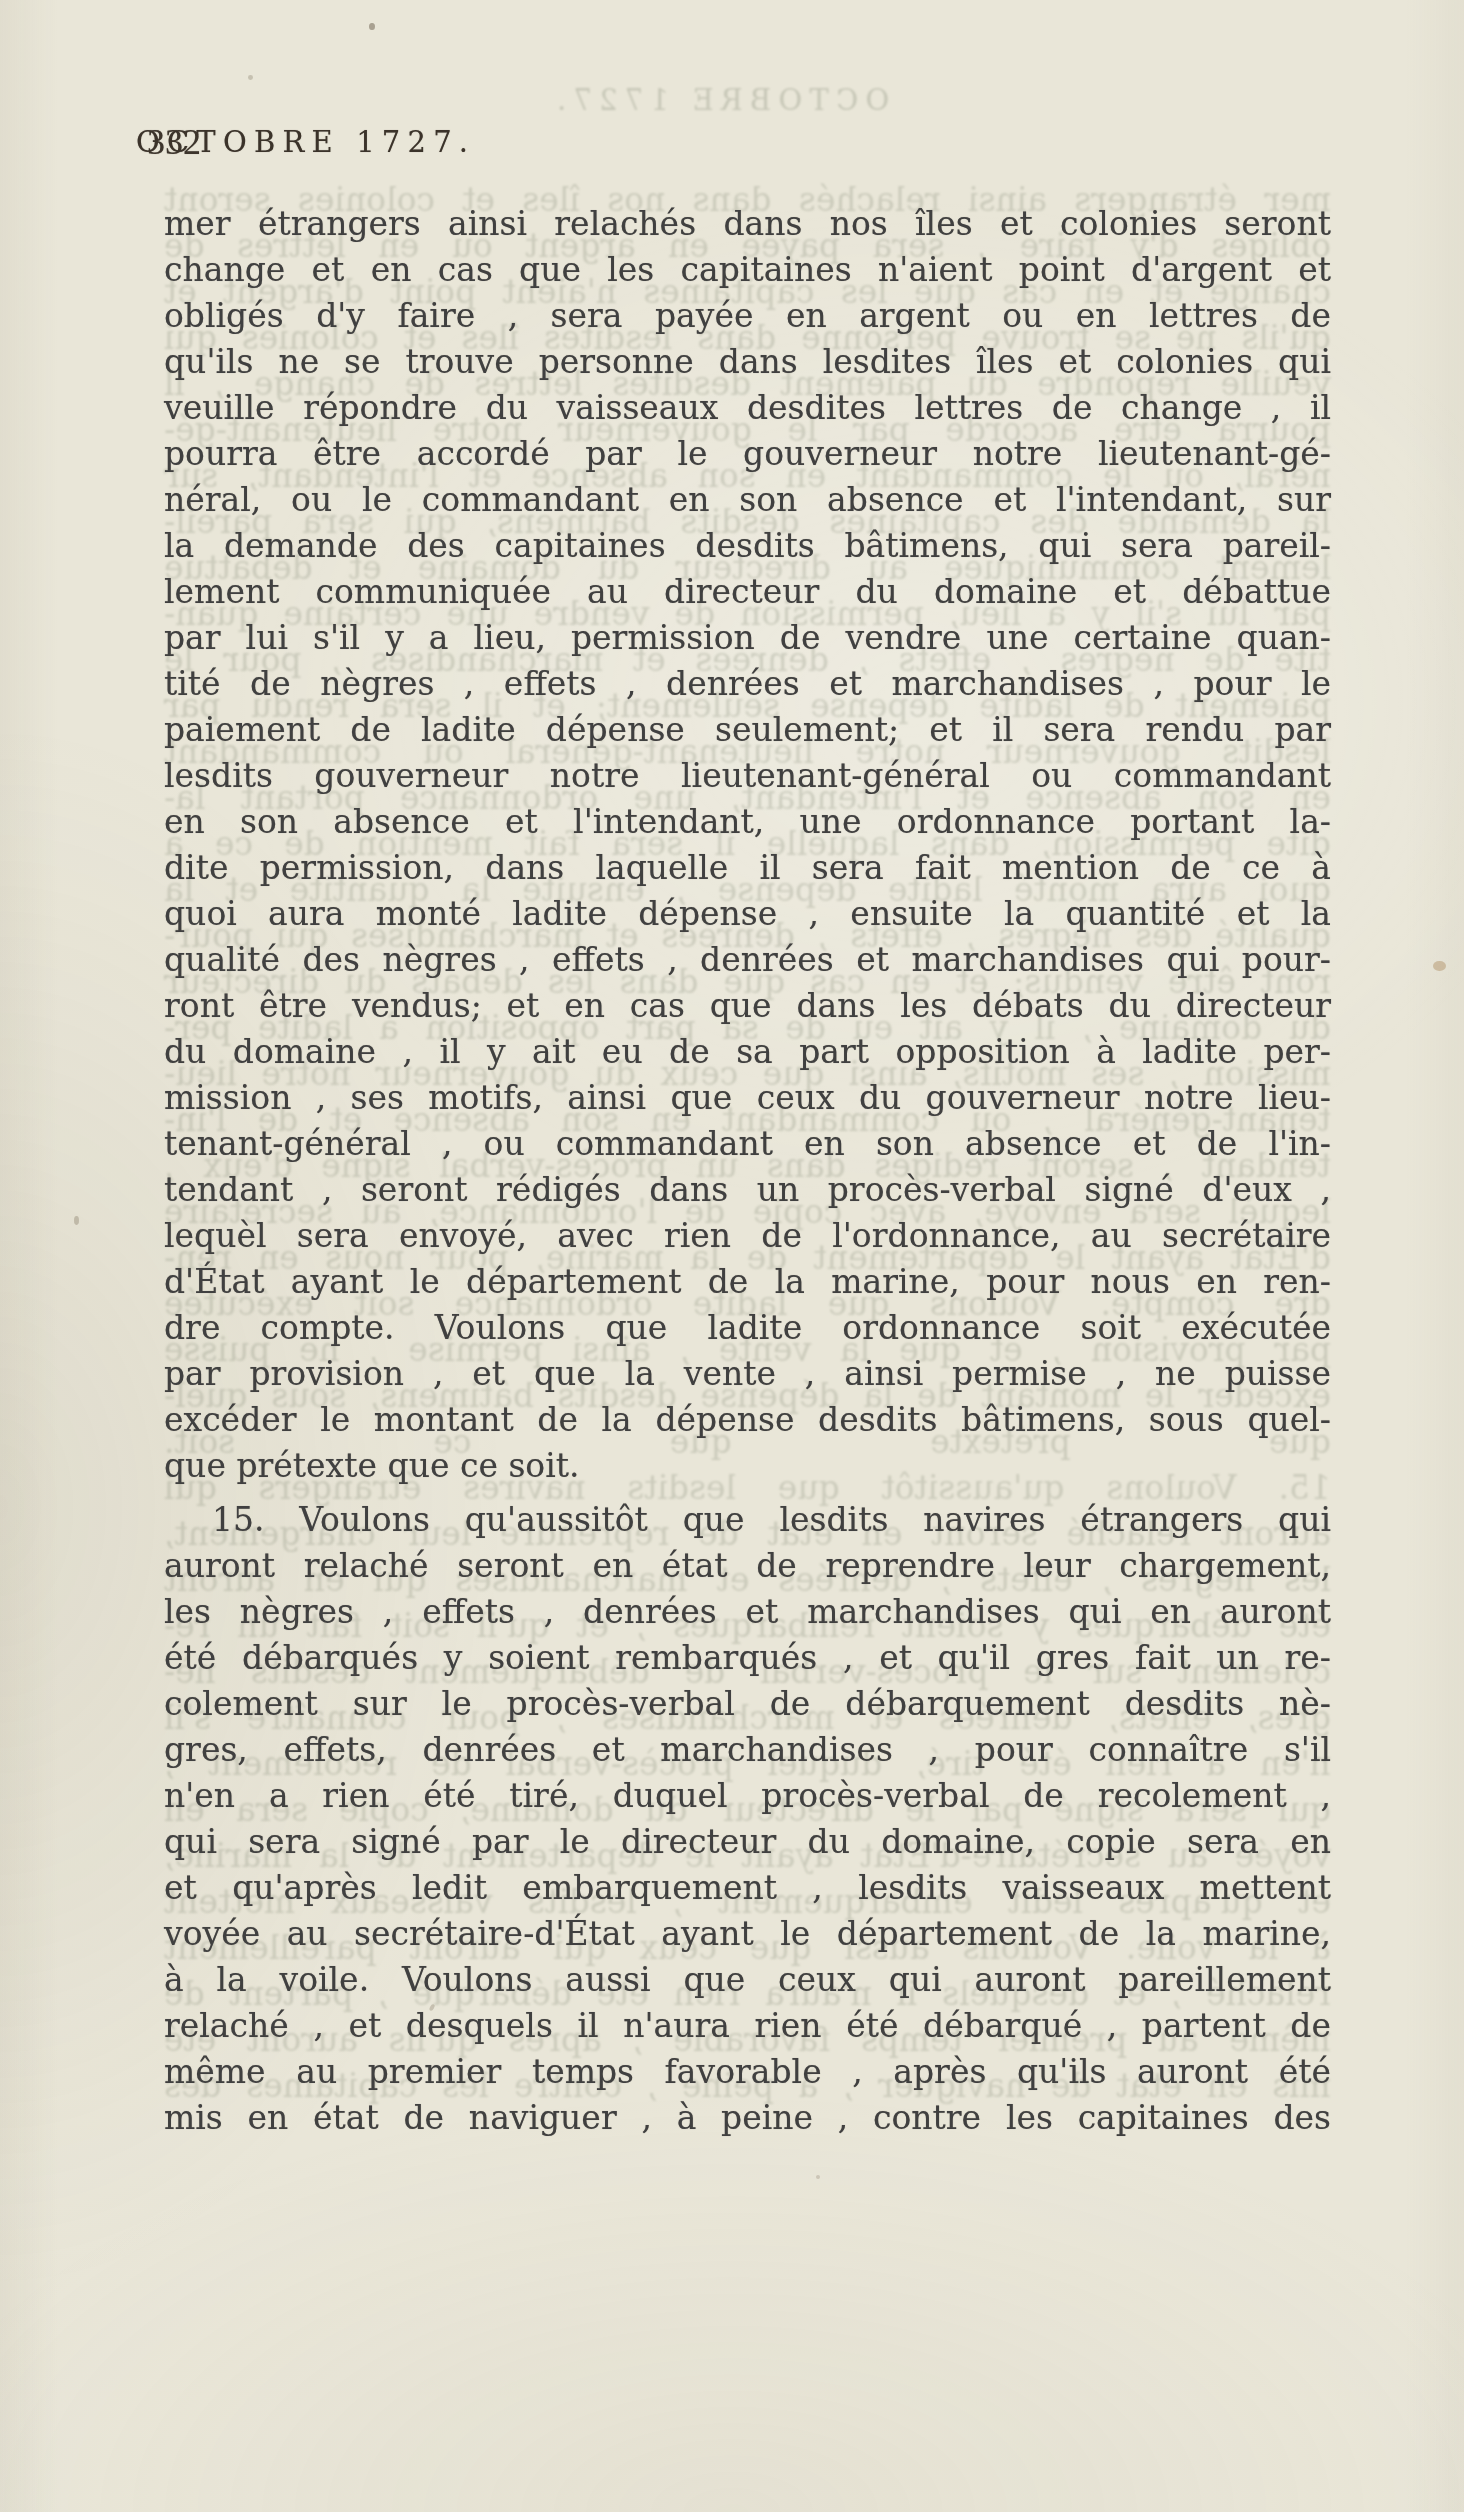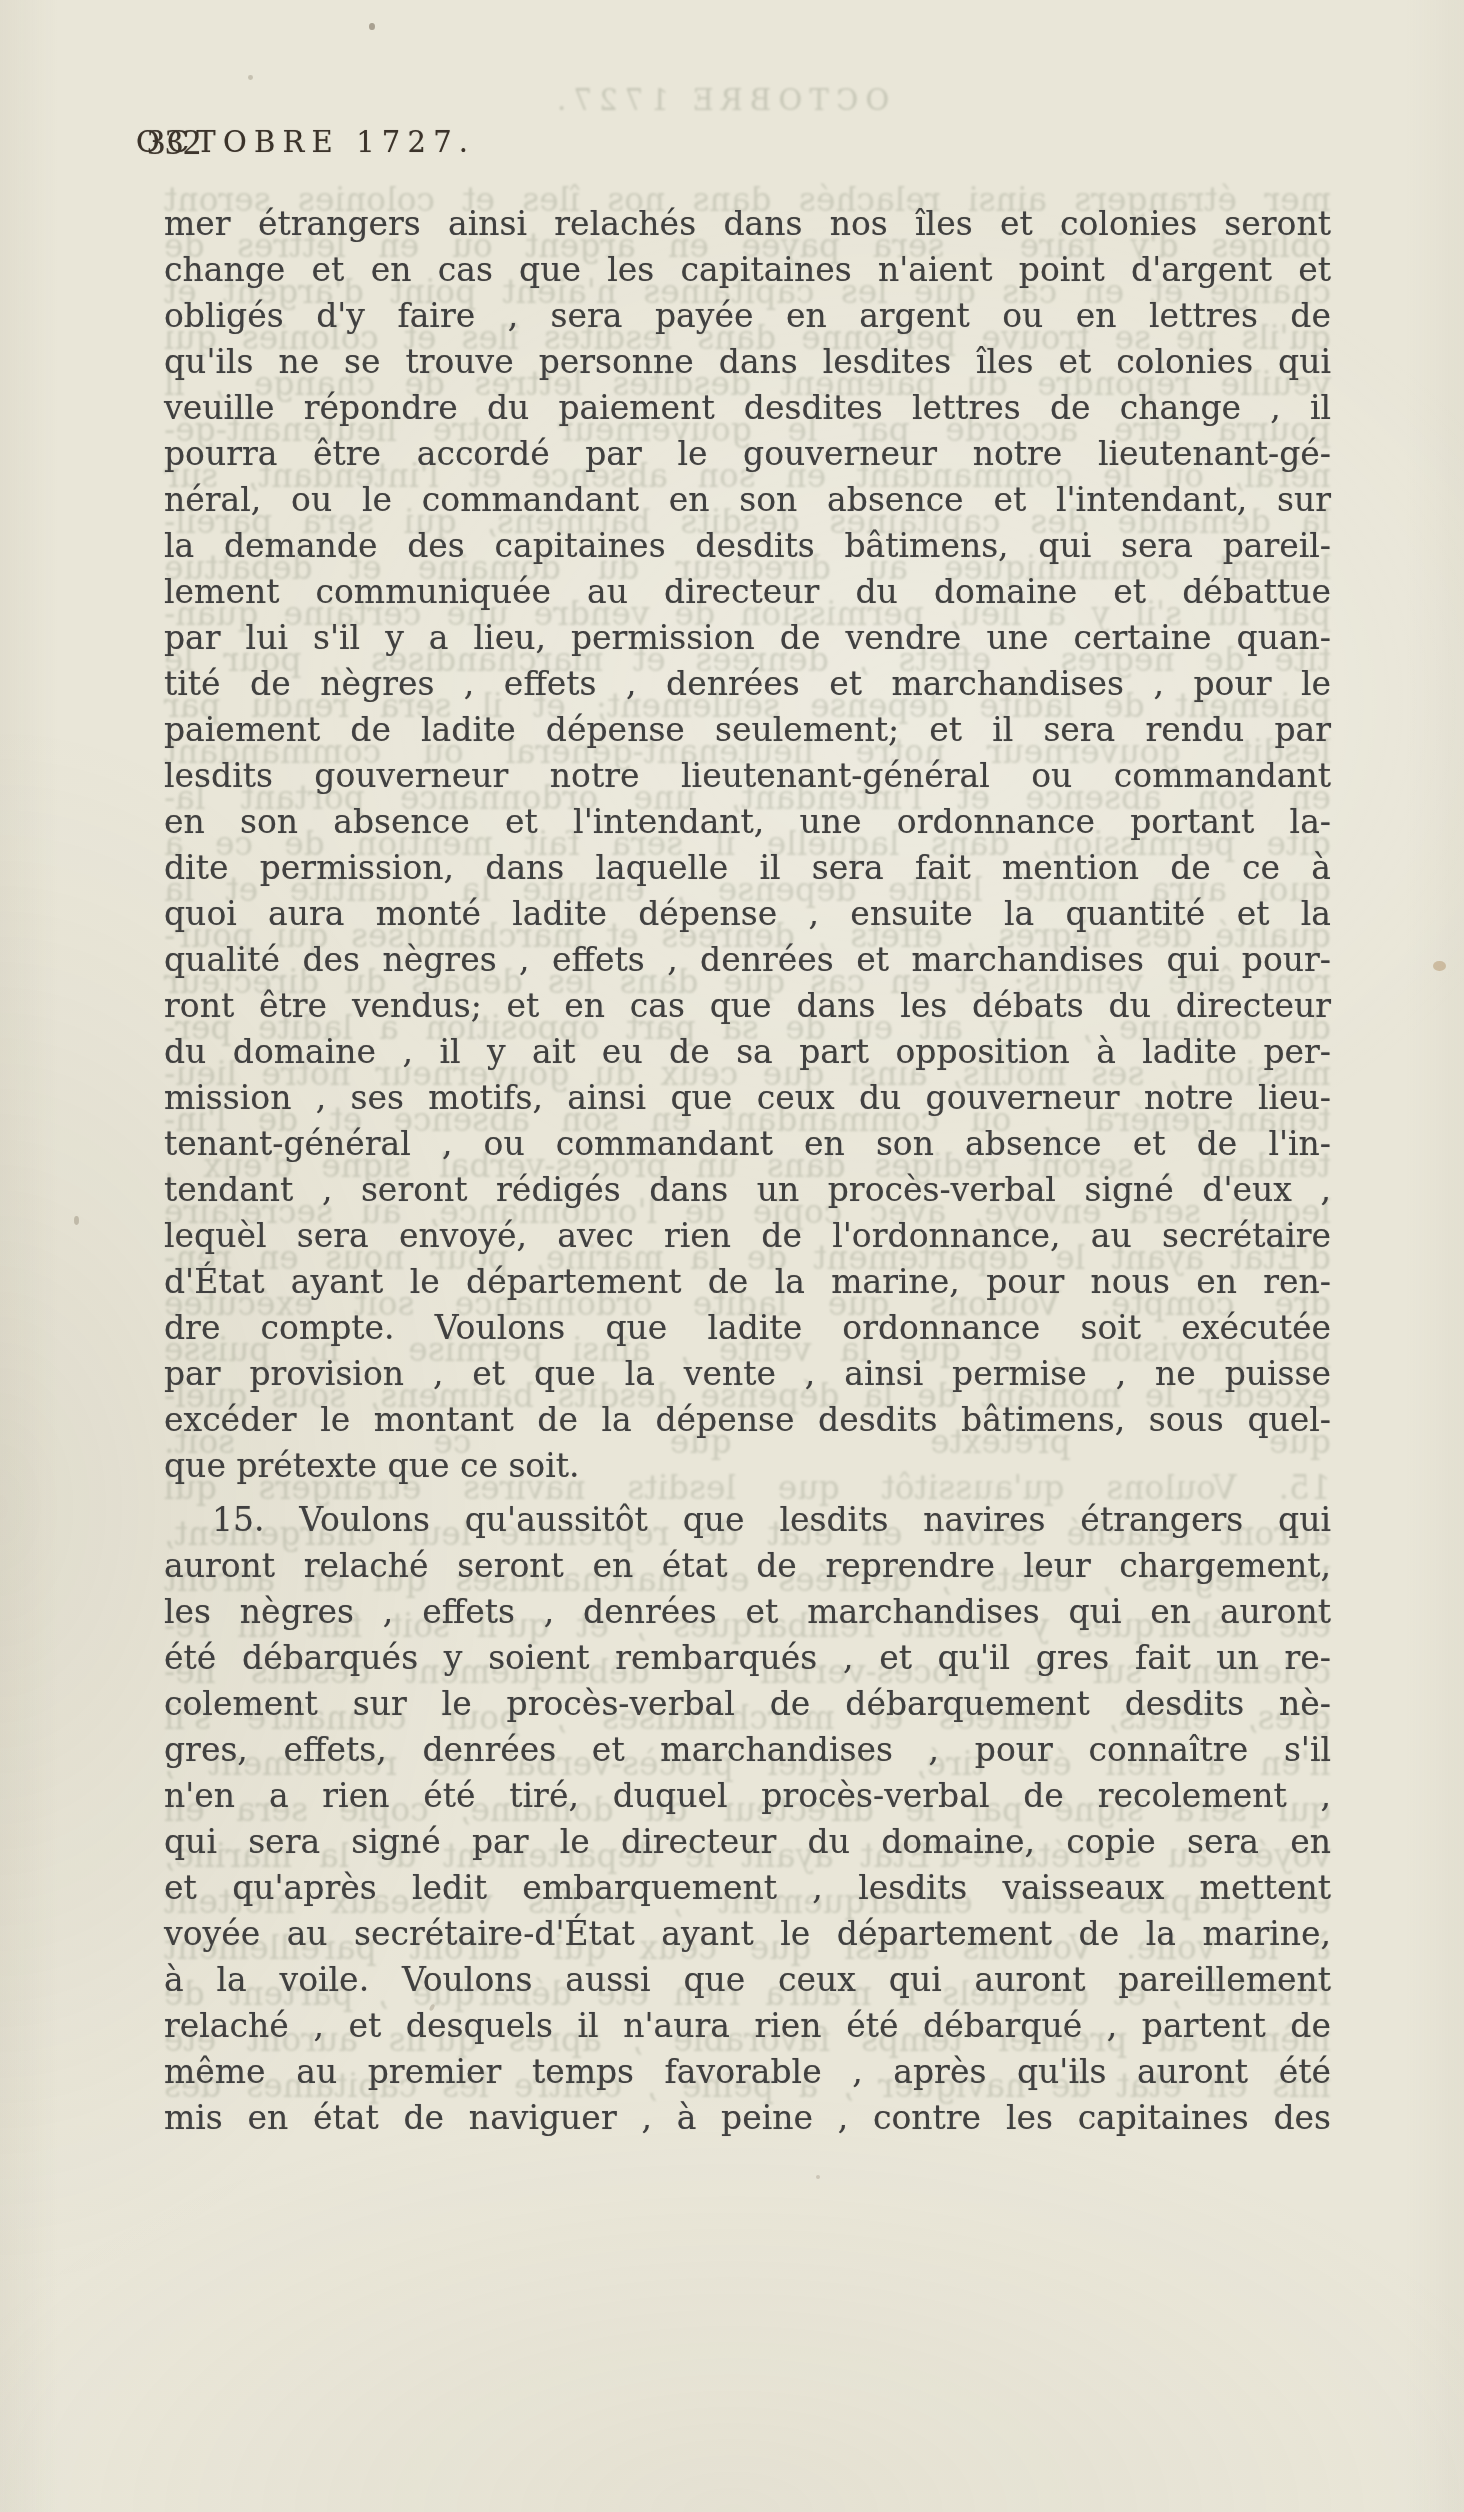--- a/index.html
+++ b/index.html
@@ -129,21 +129,21 @@
     <div class="gline">relaché , et desquels il n'aura rien été débarqué , partent de</div>
     <div class="gline">même au premier temps favorable , après qu'ils auront été</div>
     <div class="gline">mis en état de naviguer , à peine , contre les capitaines des</div>
   </div>
 
 <div class="text-block" id="text-block">
     <div class="line">mer étrangers ainsi relachés dans nos îles et colonies seront</div>
     <div class="line">change et en cas que les capitaines n'aient point d'argent et</div>
     <div class="line">obligés d'y faire , sera payée en argent ou en lettres de</div>
     <div class="line">qu'ils ne se trouve personne dans lesdites îles et colonies qui</div>
-    <div class="line">veuille répondre du paiement desdites lettres de change , il</div>
+    <div class="line">veuille répondre du vaisseaux desdites lettres de change , il</div>
     <div class="line">pourra être accordé par le gouverneur notre lieutenant-gé-</div>
     <div class="line">néral, ou le commandant en son absence et l'intendant, sur</div>
     <div class="line">la demande des capitaines desdits bâtimens, qui sera pareil-</div>
     <div class="line">lement communiquée au directeur du domaine et débattue</div>
     <div class="line">par lui s'il y a lieu, permission de vendre une certaine quan-</div>
     <div class="line">tité de nègres , effets , denrées et marchandises , pour le</div>
     <div class="line">paiement de ladite dépense seulement; et il sera rendu par</div>
     <div class="line">lesdits gouverneur notre lieutenant-général ou commandant</div>
     <div class="line">en son absence et l'intendant, une ordonnance portant la-</div>
     <div class="line">dite permission, dans laquelle il sera fait mention de ce à</div>

